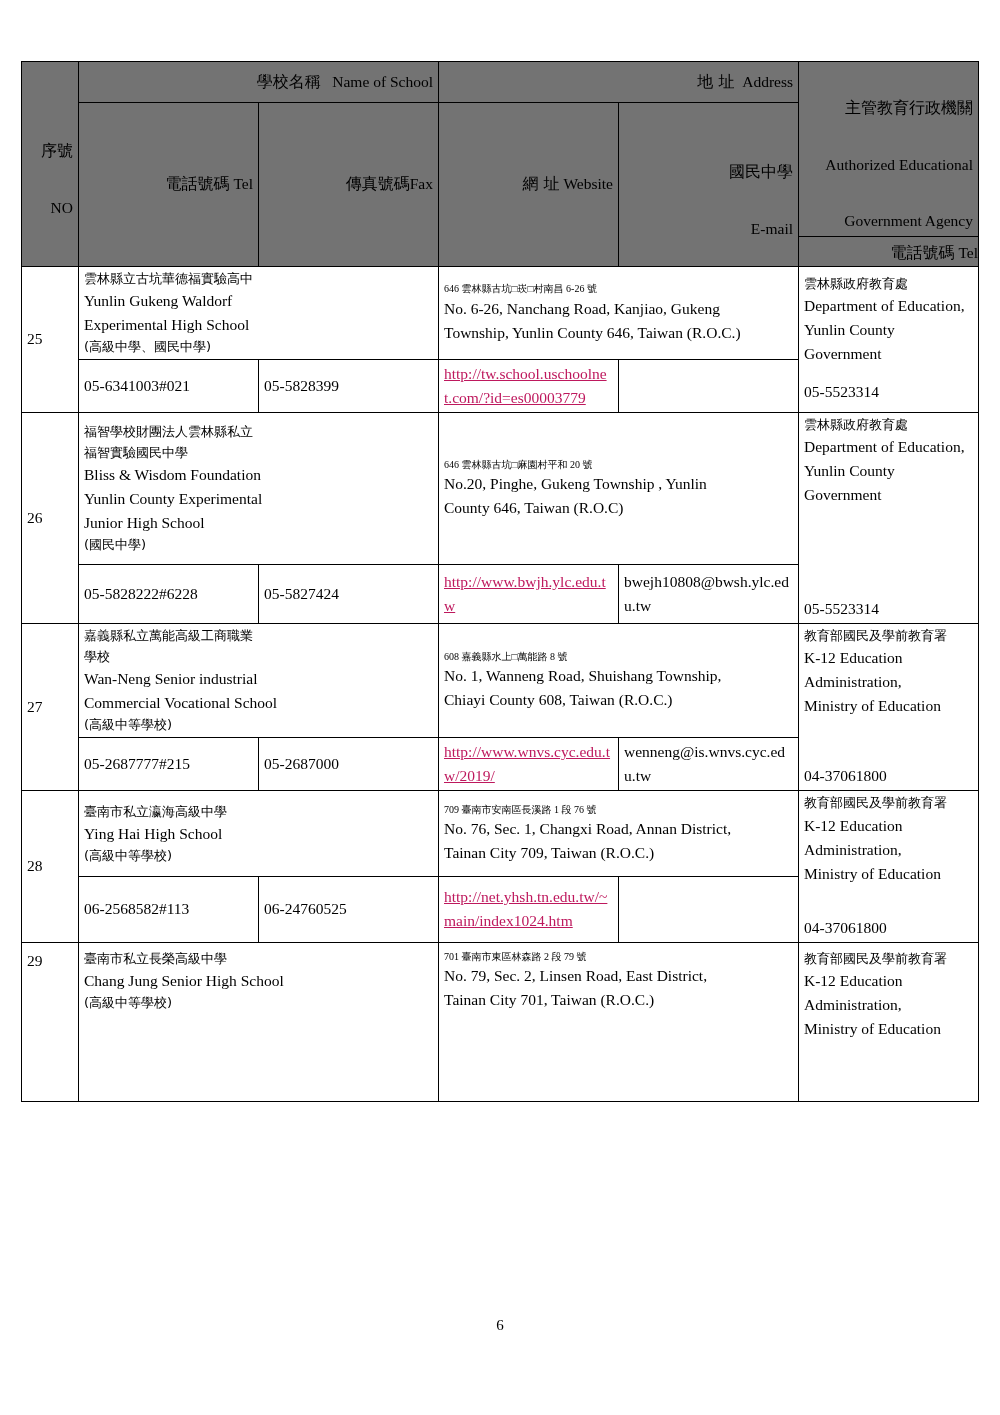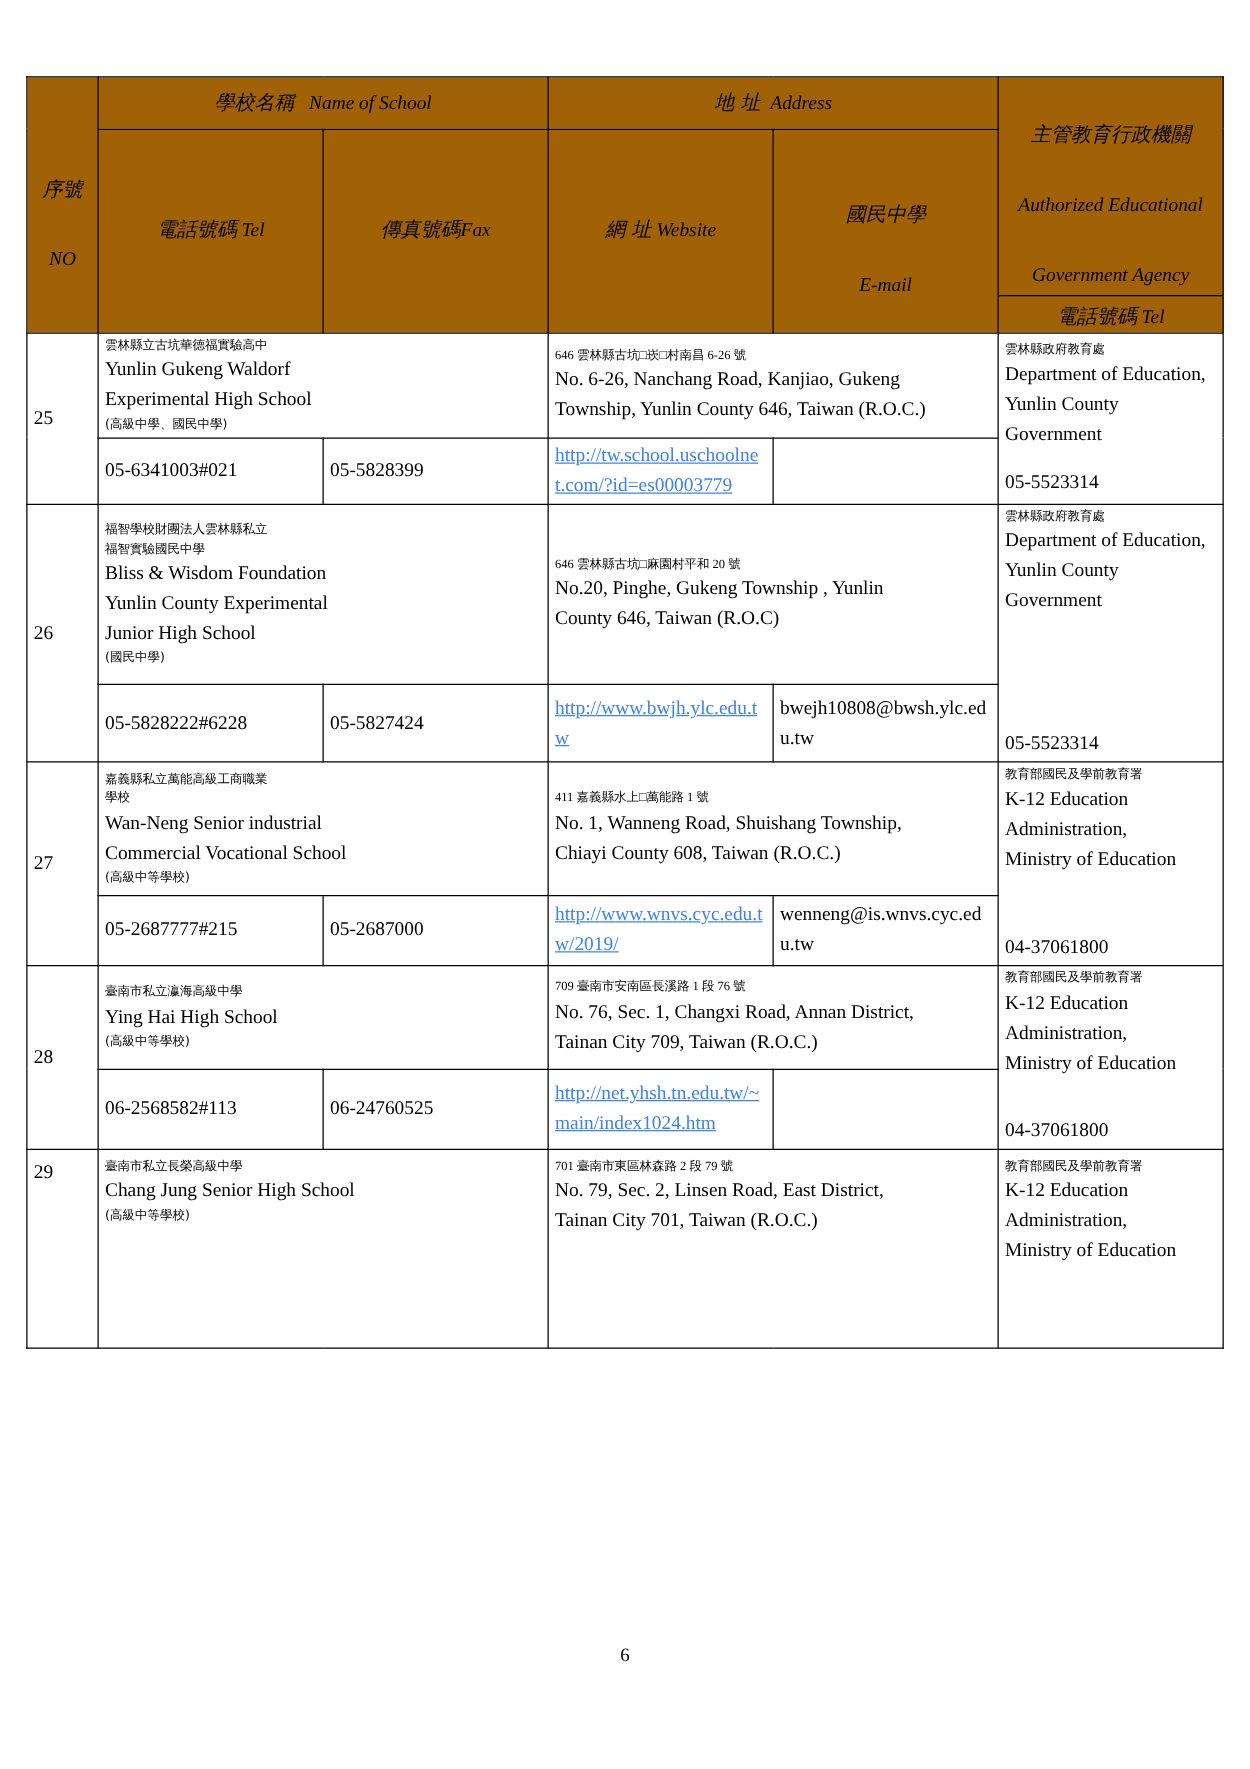--- a/index.html
+++ b/index.html
@@ -32,23 +32,22 @@
   table.schools td, table.schools th {
     border: 1.5px solid #000000;
     vertical-align: middle;
     padding: 2px 5px;
     font-weight: normal;
     font-size: 15.5px;
     line-height: 1.55;
   }
   
   thead td, thead th {
-    background: #a16207;
-    text-align: center;
-    font-style: italic;
+    background: #737373;
+    text-align: right;
   }
   .hdr-no {
     width: 46px;
     font-size: 15.5px;
     line-height: 1.5;
   }
   .hdr-name { }
   .hdr-addr { }
   .hdr-agency { }
   .hdr-tel { width: 155px; }
@@ -71,30 +70,30 @@
     vertical-align: middle;
     text-align: left;
   }
   td.tel-cell, td.fax-cell, td.web-cell, td.email-cell, td.agtel-cell {
     vertical-align: middle;
     text-align: left;
     font-size: 15.5px;
   }
   .zh {
     font-family: "DejaVu Sans", "Liberation Sans", sans-serif;
-    font-size: 10px;
+    font-size: 13px;
     display: block;
   }
   .en { display: block; font-size: 15.5px; }
   .mix {
     display: block;
     font-size: 10px;
   }
   a.link {
-    color: #3b82f6;
+    color: #be185d;
     text-decoration: underline;
     word-break: break-all;
     font-size: 15.5px;
   }
   .email-txt { word-break: break-all; font-size: 15.5px; }
   .pagenum {
     position: absolute;
     left: 0;
     top: 1317px;
     width: 1000px;
@@ -220,21 +219,21 @@
       <tr>
         <td class="no-cell" rowspan="2">27</td>
         <td class="name-cell" colspan="2">
           <span class="zh">嘉義縣私立萬能高級工商職業</span>
           <span class="zh">學校</span>
           <span class="en">Wan-Neng Senior industrial</span>
           <span class="en">Commercial Vocational School</span>
           <span class="zh">(高級中等學校)</span>
         </td>
         <td class="addr-cell" colspan="2">
-          <span class="mix cj">411 嘉義縣水上□萬能路 1 號</span>
+          <span class="mix cj">608 嘉義縣水上□萬能路 8 號</span>
           <span class="en">No. 1, Wanneng Road, Shuishang Township,</span>
           <span class="en">Chiayi County 608, Taiwan (R.O.C.)</span>
         </td>
         <td class="agency-cell" rowspan="2">
           <span class="zh">教育部國民及學前教育署</span>
           <span class="en">K-12 Education</span>
           <span class="en">Administration,</span>
           <span class="en">Ministry of Education</span>
           <span class="en" style="margin-top:46px;">04-37061800</span>
         </td>

